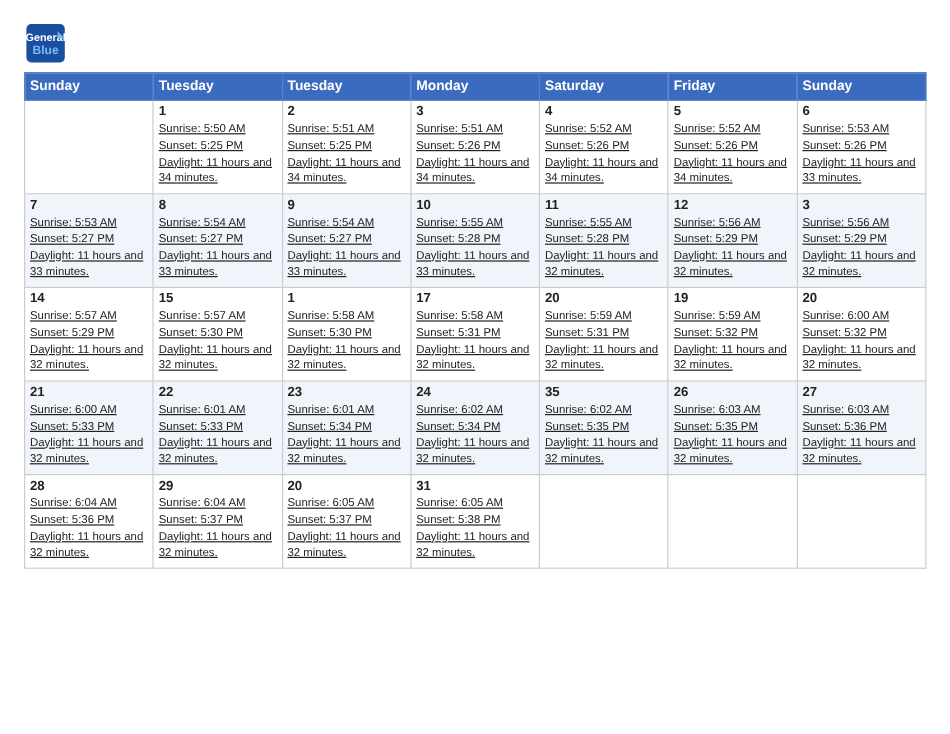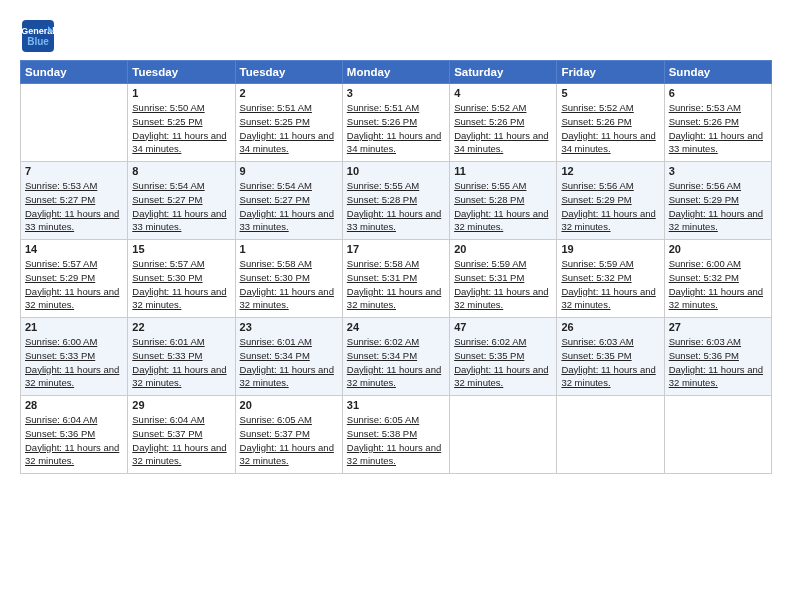--- a/index.html
+++ b/index.html
@@ -154,21 +154,21 @@
           <td><span class="day-num">17</span><span class="cell-content">Sunrise: 5:58 AM<br>Sunset: 5:31 PM<br>Daylight: 11 hours and 32 minutes.</span></td>
           <td><span class="day-num">20</span><span class="cell-content">Sunrise: 5:59 AM<br>Sunset: 5:31 PM<br>Daylight: 11 hours and 32 minutes.</span></td>
           <td><span class="day-num">19</span><span class="cell-content">Sunrise: 5:59 AM<br>Sunset: 5:32 PM<br>Daylight: 11 hours and 32 minutes.</span></td>
           <td><span class="day-num">20</span><span class="cell-content">Sunrise: 6:00 AM<br>Sunset: 5:32 PM<br>Daylight: 11 hours and 32 minutes.</span></td>
         </tr>
         <tr>
           <td><span class="day-num">21</span><span class="cell-content">Sunrise: 6:00 AM<br>Sunset: 5:33 PM<br>Daylight: 11 hours and 32 minutes.</span></td>
           <td><span class="day-num">22</span><span class="cell-content">Sunrise: 6:01 AM<br>Sunset: 5:33 PM<br>Daylight: 11 hours and 32 minutes.</span></td>
           <td><span class="day-num">23</span><span class="cell-content">Sunrise: 6:01 AM<br>Sunset: 5:34 PM<br>Daylight: 11 hours and 32 minutes.</span></td>
           <td><span class="day-num">24</span><span class="cell-content">Sunrise: 6:02 AM<br>Sunset: 5:34 PM<br>Daylight: 11 hours and 32 minutes.</span></td>
-          <td><span class="day-num">47</span><span class="cell-content">Sunrise: 6:02 AM<br>Sunset: 5:35 PM<br>Daylight: 11 hours and 32 minutes.</span></td>
+          <td><span class="day-num">35</span><span class="cell-content">Sunrise: 6:02 AM<br>Sunset: 5:35 PM<br>Daylight: 11 hours and 32 minutes.</span></td>
           <td><span class="day-num">26</span><span class="cell-content">Sunrise: 6:03 AM<br>Sunset: 5:35 PM<br>Daylight: 11 hours and 32 minutes.</span></td>
           <td><span class="day-num">27</span><span class="cell-content">Sunrise: 6:03 AM<br>Sunset: 5:36 PM<br>Daylight: 11 hours and 32 minutes.</span></td>
         </tr>
         <tr>
           <td><span class="day-num">28</span><span class="cell-content">Sunrise: 6:04 AM<br>Sunset: 5:36 PM<br>Daylight: 11 hours and 32 minutes.</span></td>
           <td><span class="day-num">29</span><span class="cell-content">Sunrise: 6:04 AM<br>Sunset: 5:37 PM<br>Daylight: 11 hours and 32 minutes.</span></td>
           <td><span class="day-num">20</span><span class="cell-content">Sunrise: 6:05 AM<br>Sunset: 5:37 PM<br>Daylight: 11 hours and 32 minutes.</span></td>
           <td><span class="day-num">31</span><span class="cell-content">Sunrise: 6:05 AM<br>Sunset: 5:38 PM<br>Daylight: 11 hours and 32 minutes.</span></td>
           <td class="empty-cell"></td>
           <td class="empty-cell"></td>

